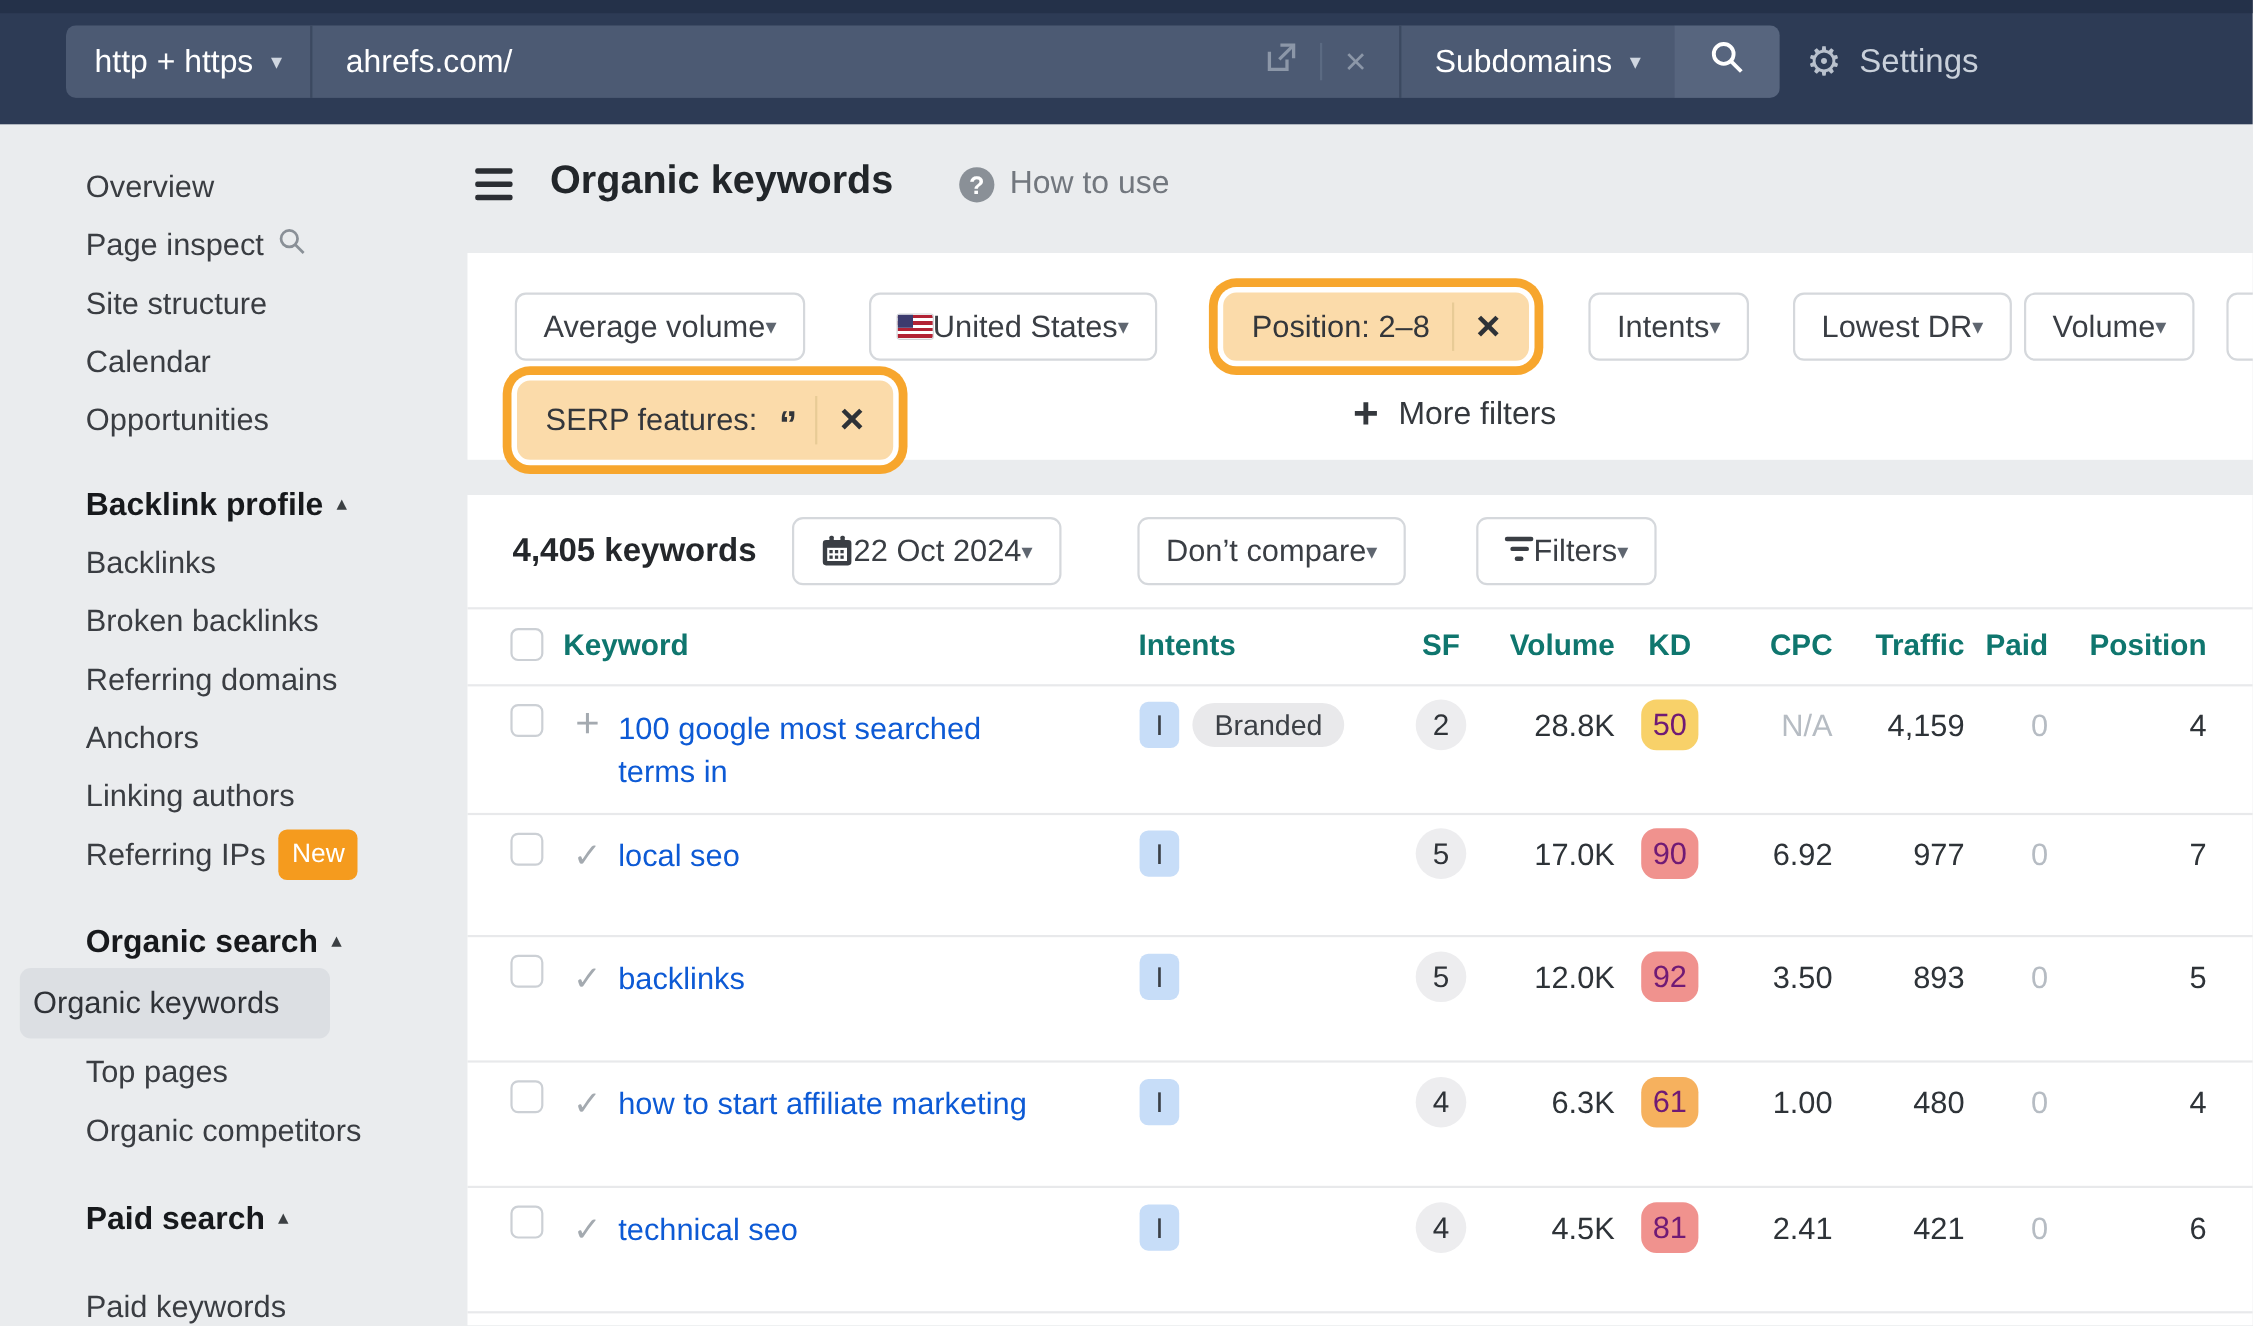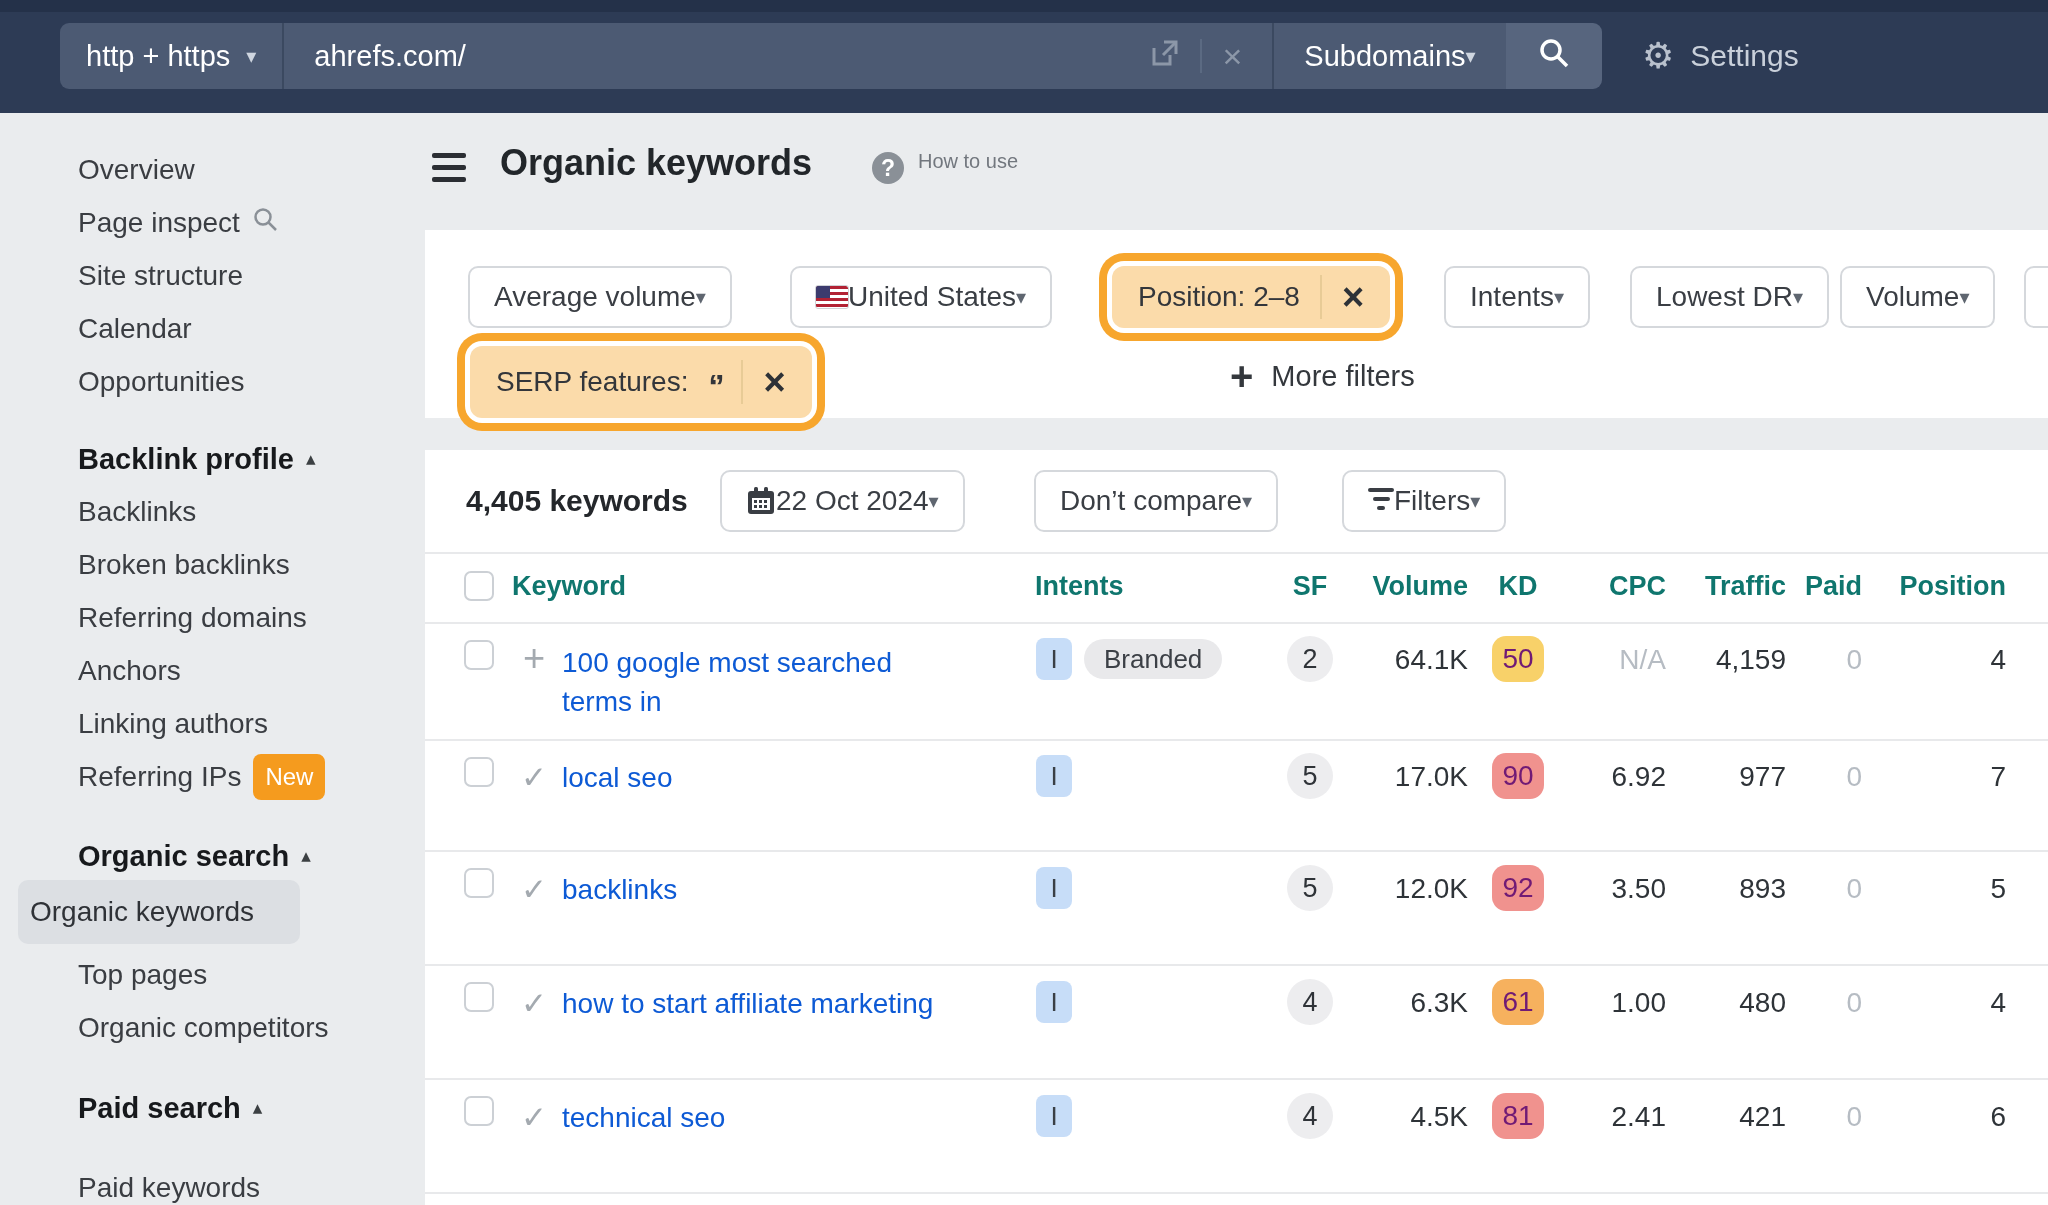--- a/index.html
+++ b/index.html
@@ -19,41 +19,41 @@
     color:var(--ink);
   }
   .abs{position:absolute;}
   
   .topbar{left:0; top:0; width:2048px; height:113px; background:var(--navy);}
   .topedge{left:0; top:0; width:2048px; height:12px; background:var(--navy-dark);}
   .searchbar{left:60px; top:23px; height:66px; display:flex; align-items:stretch; border-radius:9px; overflow:hidden;}
   .seg{background:var(--seg); color:#fff; display:flex; align-items:center; font-size:29px;}
   .seg.proto{padding:0 26px; gap:16px;}
   .seg.urlseg{width:990px; padding:0 30px; border-left:2px solid var(--seg-div); justify-content:space-between;}
-  .seg.mode{padding:0 30px; border-left:2px solid var(--seg-div);}
+  .seg.mode{padding:0 30px; gap:16px; border-left:2px solid var(--seg-div);}
   .seg.go{width:96px; background:var(--seg-light); justify-content:center;}
   .caret-w{font-size:20px; color:#cfd6e0;}
   .url-icons{display:flex; align-items:center; gap:20px;}
   .mini-div{width:2px; height:34px; background:#5b6a82;}
   .dim-ico{color:#8c97a8; font-size:34px; line-height:1;}
   .settings-w{left:1642px; top:30px; height:52px; display:flex; align-items:center; gap:16px;}
   .gear{font-size:36px; color:#b9c1cd;}
   .settings-label{font-size:30px; color:#c9d0da;}
   
   .side-item{left:30px; height:40px; line-height:40px; font-size:28px; color:#3a3d42; white-space:nowrap; display:flex; align-items:center; gap:12px;margin-left:48px;}
   .side-head{font-weight:bold; color:#17191c; font-size:29px;}
   .side-caret{font-size:19px; color:#3c4043;}
   .side-selected{left:18px; width:282px; height:64px; background:#dcdfe3; border-radius:10px;}
   .side-selected .lbl{padding-left:12px; line-height:64px; font-size:28px; color:#2f3237;}
   .new-badge{background:var(--badge-orange); color:#fff; font-size:24px; padding:3px 12px; border-radius:8px;}
   
   .burger span{display:block; width:34px; height:5px; background:#2b2e33; border-radius:2px; margin-bottom:7px;}
   .page-title{font-size:36px; font-weight:bold; color:#22262a; white-space:nowrap;}
   .help-circle{width:32px; height:32px; border-radius:50%; background:#8a9097; color:#fff; font-size:23px; font-weight:bold; display:flex; align-items:center; justify-content:center;}
-  .help-label{font-size:20px; color:#72777e; white-space:nowrap;}
+  .help-label{font-size:29px; color:#72777e; white-space:nowrap;}
   
   .panel{background:var(--panel);}
   
   .fbtn{position:absolute; height:62px; background:#fff; border:2px solid var(--border); border-radius:10px;
         display:inline-flex; align-items:center; padding:0 24px; font-size:28px; color:#3a3e44; white-space:nowrap;}
   .caret{font-size:20px; color:#5f6670;}
   .flag{width:32px; height:22px; position:relative; overflow:hidden; border-radius:2px;
         background:repeating-linear-gradient(#b22234 0 3px, #fff 3px 6px); outline:1px solid #d0d3d7;}
   .flag::after{content:""; position:absolute; left:0; top:0; width:14px; height:12px; background:#3c3b6e;}
   .hl-pill{position:absolute; height:62px; background:var(--peach); border-radius:12px;
@@ -308,21 +308,21 @@
 
 <div class="hline" style="left:425px; top:622px; width:1623px;"></div>
 
 <div>
   <div class="checkbox" style="left:464px; top:640px;"></div>
   <div class="rowico" style="left:514px; top:636px; font-size:38px;">+</div>
   <a class="kw" style="left:562px; top:643px; width:345px;">100 google most searched terms in</a>
   <div class="ipill" style="left:1036px; top:638px;">I</div>
   <div class="gpill" style="left:1084px; top:639px;">Branded</div>
   <div class="sfc" style="left:1287px; top:636px;">2</div>
-  <div class="td r" style="left:1318px; top:638px; width:150px;">64.1K</div>
+  <div class="td r" style="left:1318px; top:638px; width:150px;">28.8K</div>
   <div class="kdb kd-amber" style="left:1492px; top:636px;">50</div>
   <div class="td r mut" style="left:1516px; top:638px; width:150px;">N/A</div>
   <div class="td r" style="left:1636px; top:638px; width:150px;">4,159</div>
   <div class="td r mut" style="left:1712px; top:638px; width:150px;">0</div>
   <div class="td r" style="left:1856px; top:638px; width:150px;">4</div>
 </div>
 <div class="hline" style="left:425px; top:739px; width:1623px;"></div>
 
 <div>
   <div class="checkbox" style="left:464px; top:757px;"></div>

